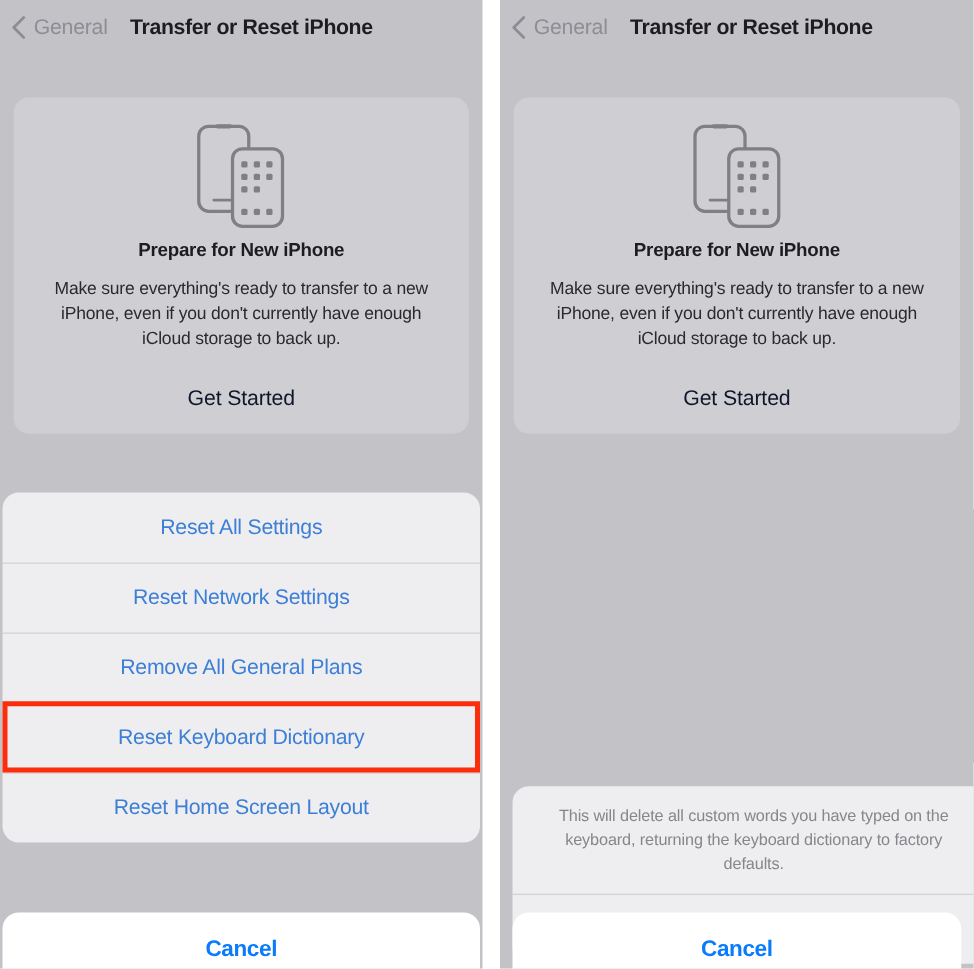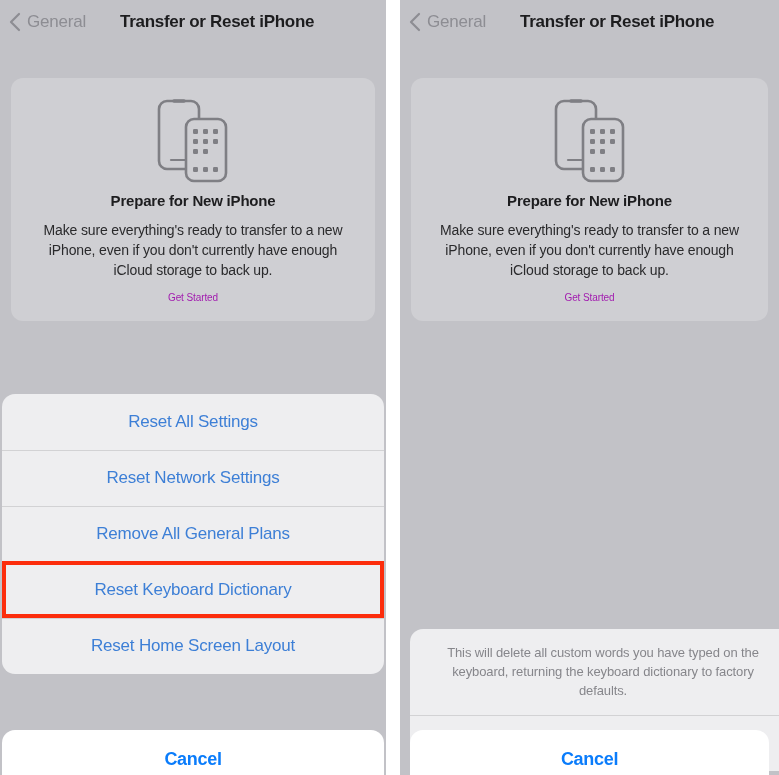--- a/index.html
+++ b/index.html
@@ -53,21 +53,21 @@
     font-size: 17px;
     color: #8d8d93;
     letter-spacing: -0.2px;
     white-space: nowrap;
   }
   .nav-title {
     font-size: 17px;
     font-weight: bold;
     color: #1d1d1f;
     letter-spacing: -0.3px;
-    margin-left: 34px;
+    margin-left: 18px;
     white-space: nowrap;
   }
 
   
   .prepare-card {
     position: absolute;
     left: 11px;
     top: 78px;
     width: 364px;
     border-radius: 12px;
@@ -91,23 +91,23 @@
     letter-spacing: -0.2px;
     margin-bottom: 11px;
   }
   .prepare-body {
     font-size: 14px;
     line-height: 20px;
     color: #2a2a2c;
     letter-spacing: -0.15px;
   }
   .get-started {
-    margin-top: 12px;
-    font-size: 10px;
-    color: #a21caf;
+    margin-top: 29px;
+    font-size: 17px;
+    color: #0f172a;
     letter-spacing: -0.1px;
   }
 
   
   .action-sheet {
     position: absolute;
     left: 2px;
     top: 394px;
     width: 382px;
     border-radius: 13px;

